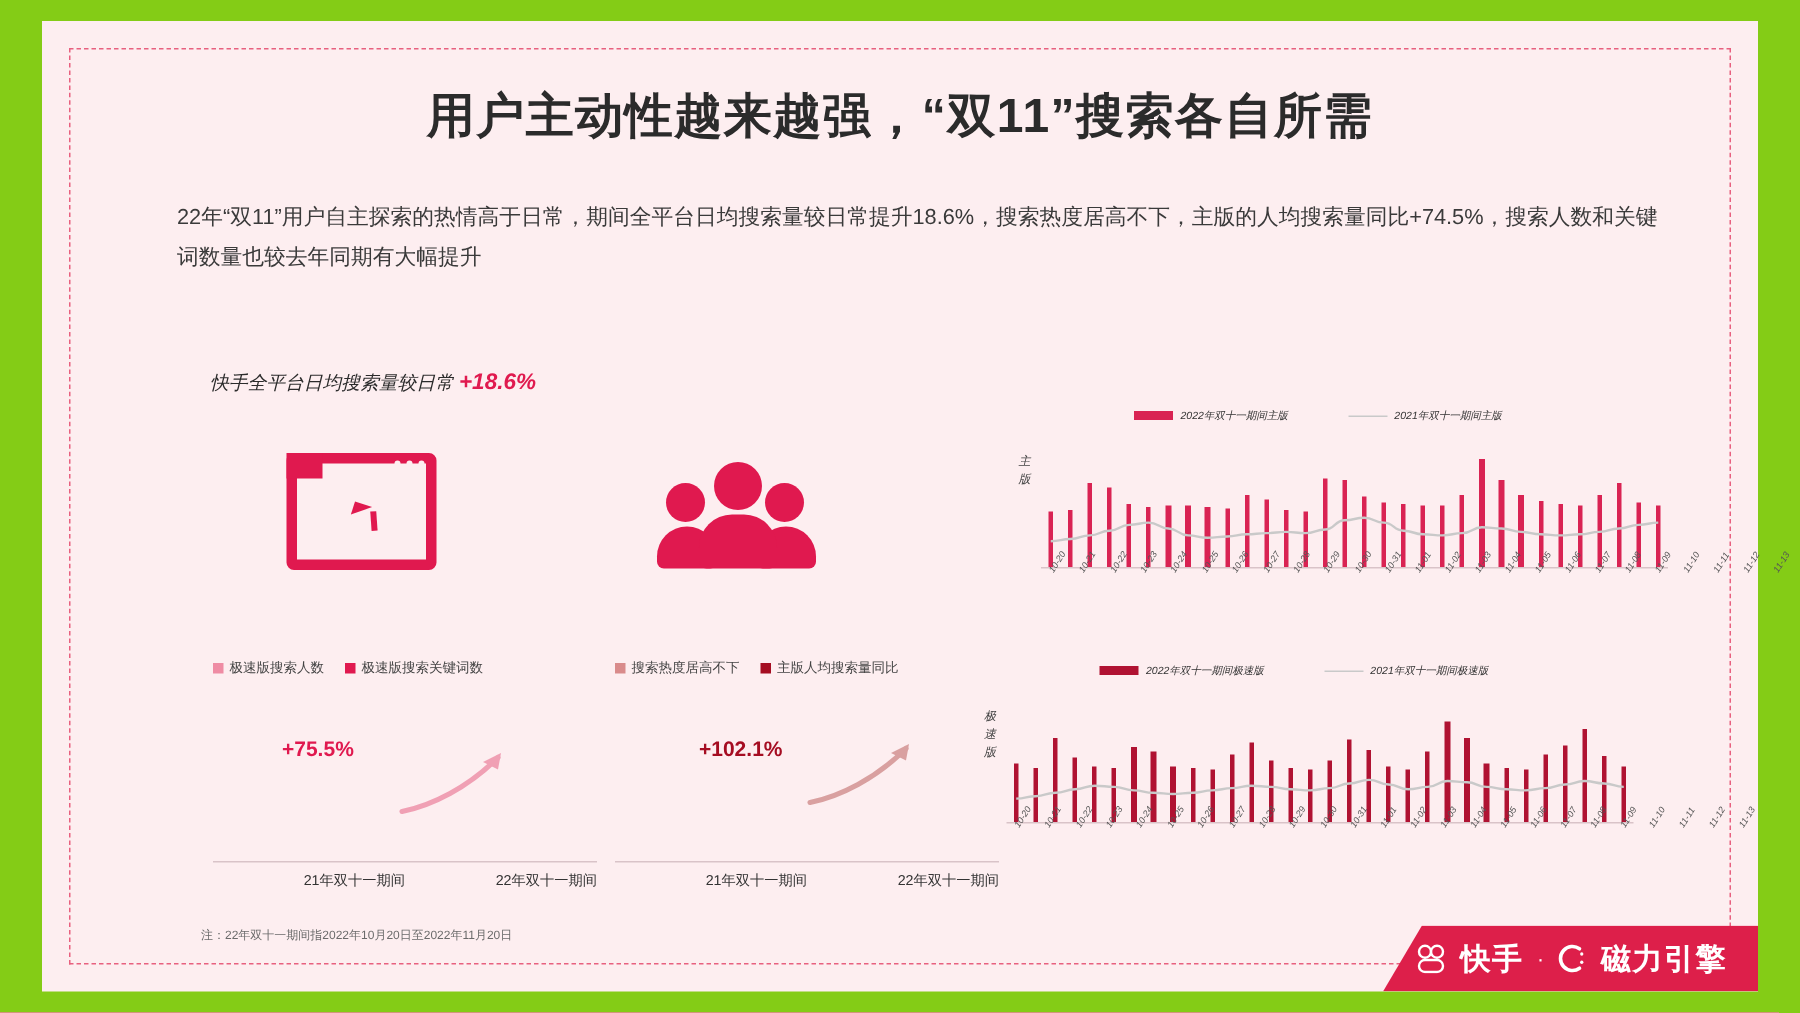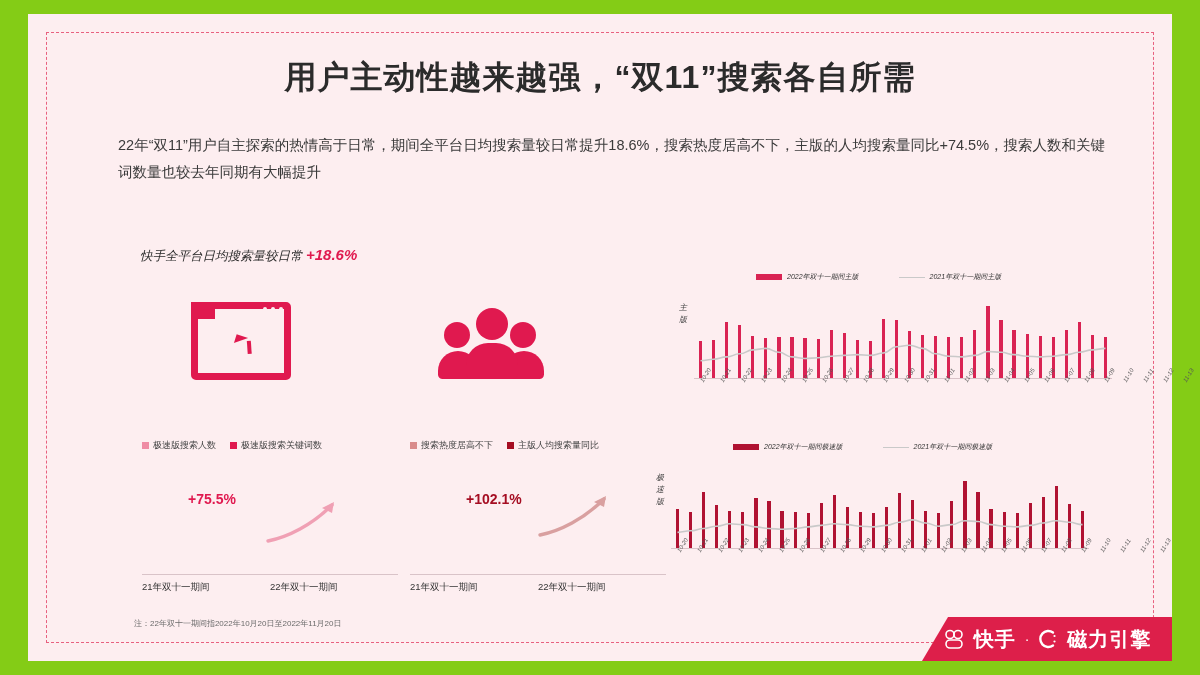--- a/index.html
+++ b/index.html
@@ -91,21 +91,21 @@
   .legend .sq { width:7px; height:7px; display:block; }
 
   .plot { position:absolute; left:14px; right:10px; top:26px; height:110px; }
   .bars { position:absolute; left:0; right:0; bottom:0; height:100%;
           display:flex; align-items:flex-end; }
   .grp { flex:1; display:flex; align-items:flex-end; justify-content:center; gap:10px; }
   .bar { width:24px; }
   .axis-line { position:absolute; left:0; right:0; bottom:0; height:1px; background:#d9c3c8; }
   .xlabels { position:absolute; left:14px; right:10px; top:142px;
              display:flex; font-size:9.5px; color:#333; }
-  .xlabels span { flex:1; text-align:left; }
+  .xlabels span { flex:1; text-align:right; }
 
   .growth {
     position:absolute; font-size:14px; font-weight:bold; white-space:nowrap;
   }
   #growthA { left:46px; top:26px; color:#e0194f; }
   #growthB { left:32px; top:26px; color:#a50d22;margin-left:24px; }
   .arrow { position:absolute; width:74px; height:46px; }
   #arrowA { left:124px; top:34px; }
   #arrowB { left:128px; top:28px; }
 

